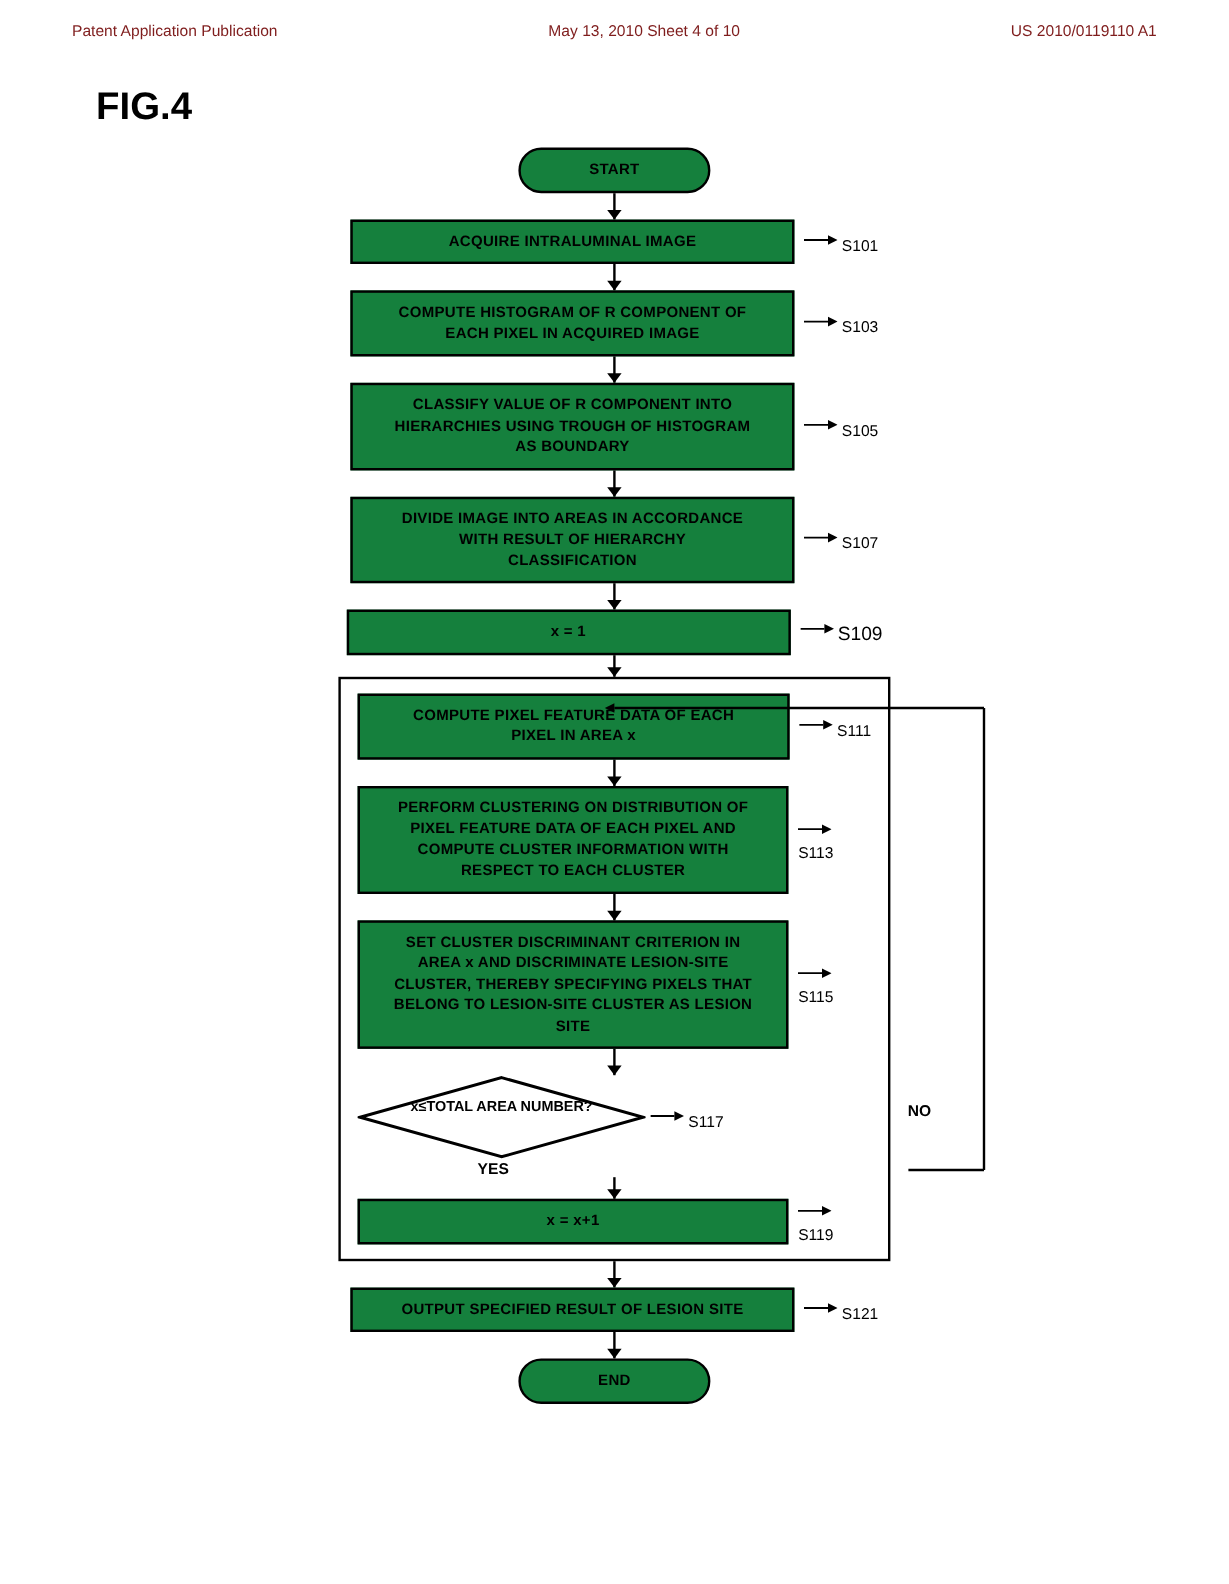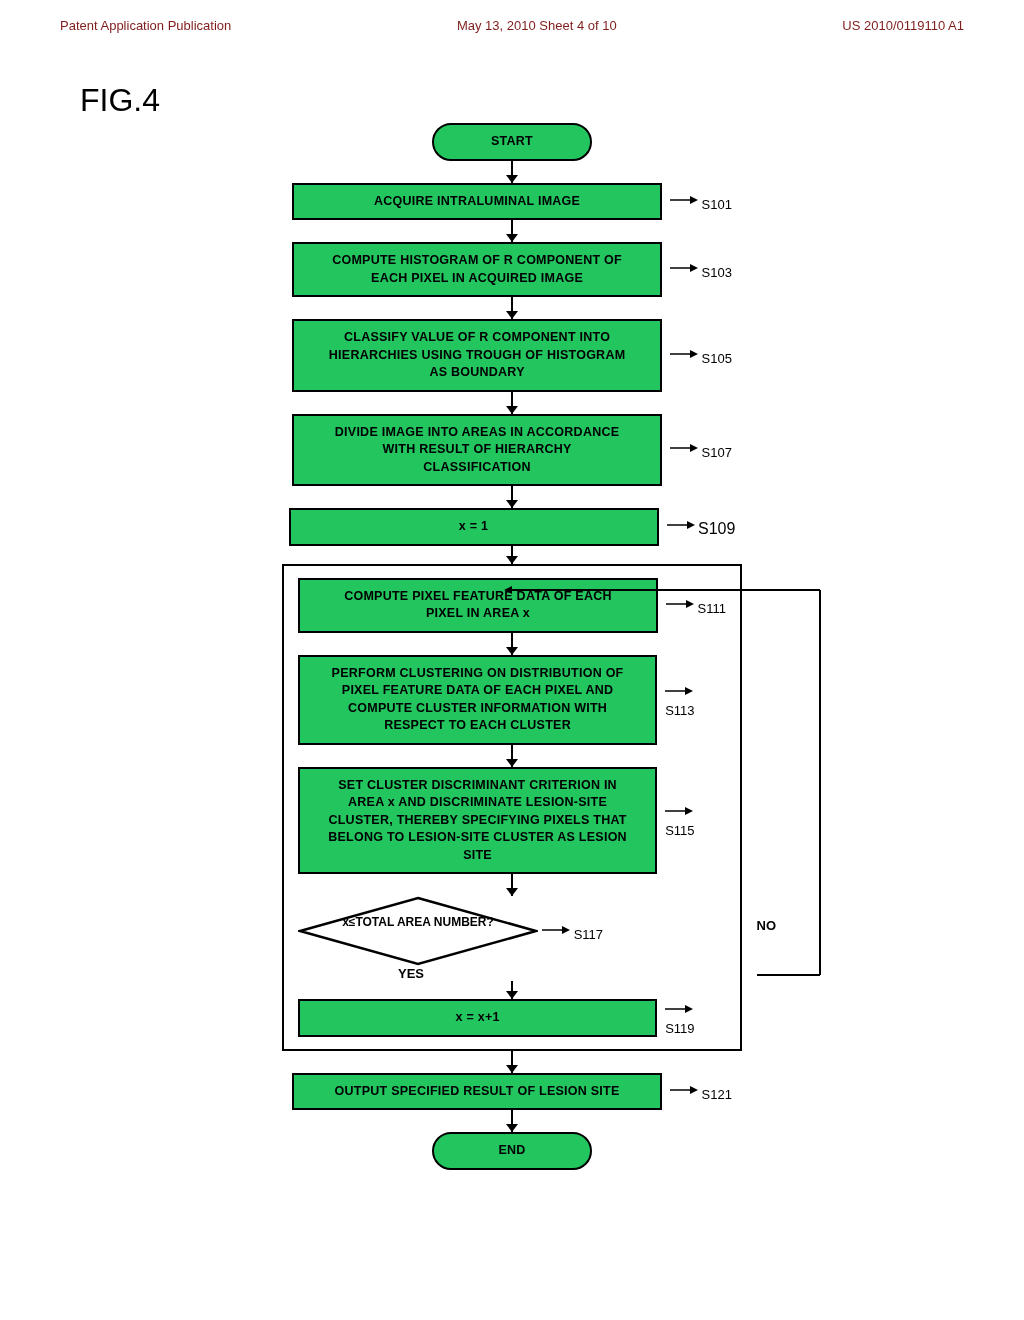--- a/index.html
+++ b/index.html
@@ -12,24 +12,24 @@
     }
     .header {
       display: flex;
       justify-content: space-between;
       padding: 18px 60px 10px 60px;
       font-size: 13px;
       color: #7f1d1d;
     }
     .fig-label {
       font-size: 32px;
-      font-weight: normal;
+      font-weight: bold;
       position: absolute;
       left: 80px;
-      top: 82px;
+      top: 70px;
     }
     .flowchart {
       display: flex;
       flex-direction: column;
       align-items: center;
       padding-top: 50px;
       position: relative;
     }
     .fc-item {
       display: flex;
@@ -38,21 +38,21 @@
       margin-bottom: 0;
     }
     .fc-box {
       border: 2px solid #000;
       text-align: center;
       font-size: 12.5px;
       font-weight: bold;
       letter-spacing: 0.02em;
       padding: 8px 14px;
       width: 370px;
-      background: #22c55e;
+      background: #15803d;
       line-height: 1.4;
     }
     .fc-box.rounded {
       border-radius: 28px;
       width: 160px;
     }
     .fc-label {
       font-size: 12.5px;
       margin-left: 8px;
       white-space: nowrap;

